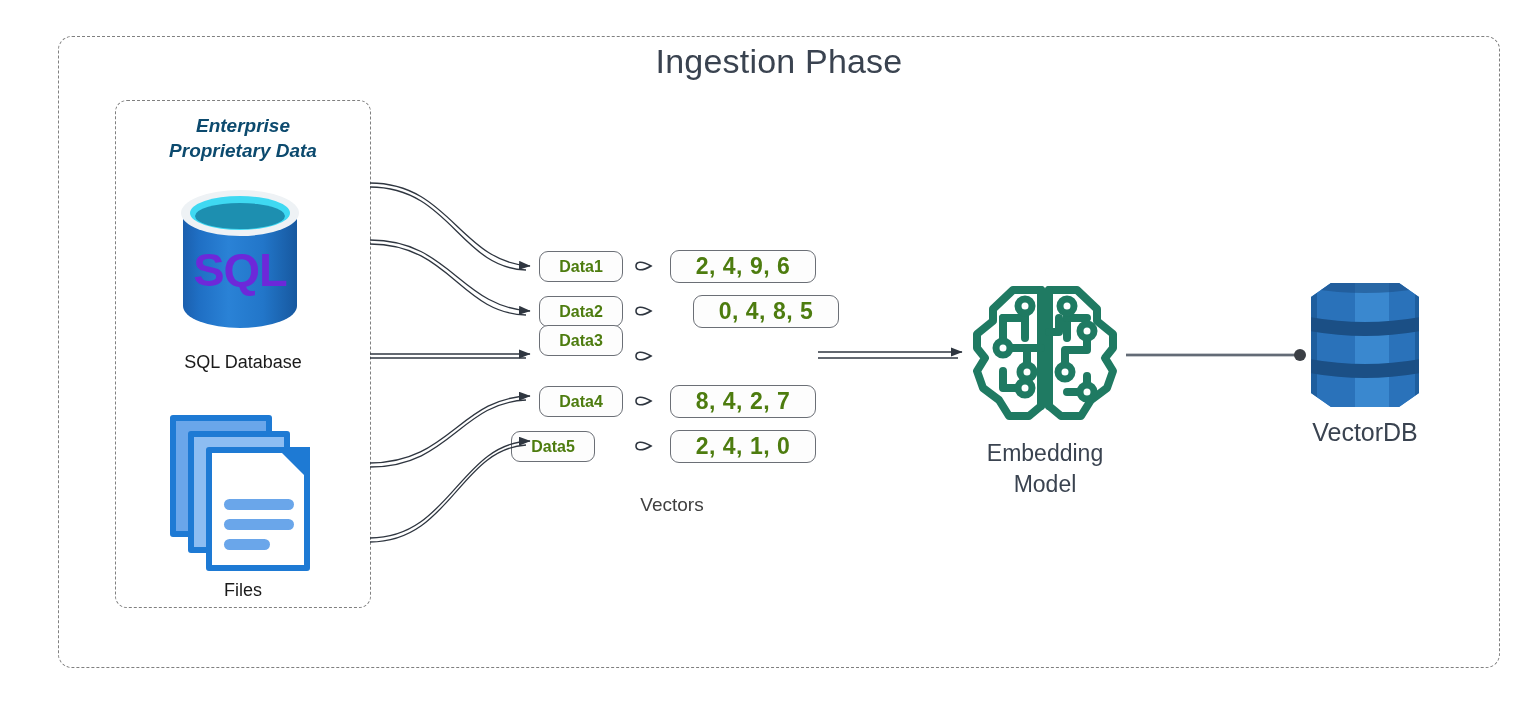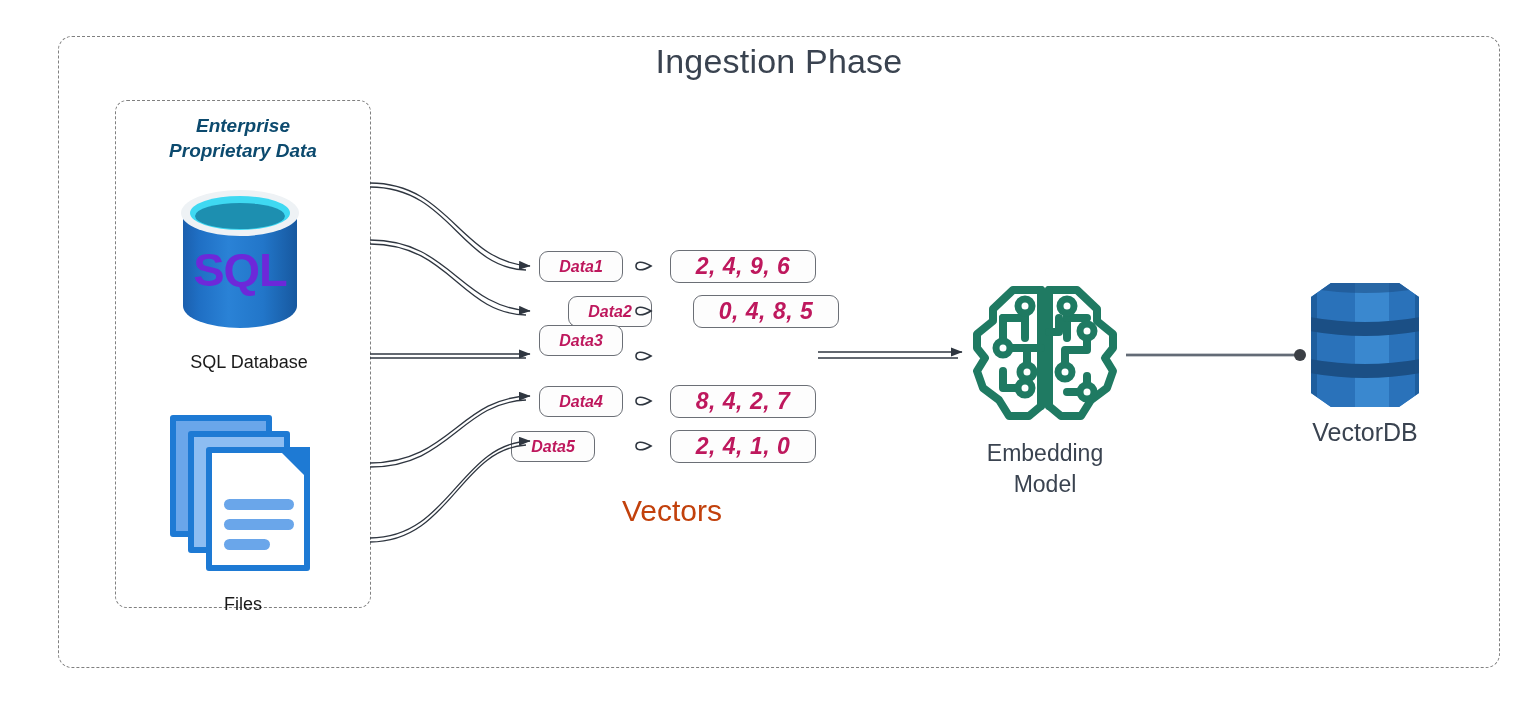--- a/index.html
+++ b/index.html
@@ -62,22 +62,22 @@
     line-height: 25px;
   }
 
   
   .caption {
     text-align: center;
     font-size: 18px;
     color: #1a1a1a;
     line-height: 25px;
   }
-  #sql-caption { left: 121px; top: 350px; width: 256px; }
-  #files-caption { left: 115px; top: 578px; width: 256px; margin-top: 14px; }
+  #sql-caption { left: 115px; top: 350px; width: 256px; }
+  #files-caption { left: 115px; top: 578px; width: 256px; }
   #embedding-caption {
     left: 955px; top: 438px; width: 180px;
     font-size: 23px; color: #3a4350; line-height: 31px;
   }
   #vectordb-caption {
     left: 1275px; top: 420px; width: 180px;
     font-size: 25px; color: #3a4350;
   }
 
   
@@ -145,23 +145,22 @@
   
   .chip {
     position: absolute;
     box-sizing: border-box;
     border: 1.6px solid #6b6f76;
     border-radius: 9px;
     background: #fdfdfd;
     display: flex;
     align-items: center;
     justify-content: center;
-    color: #be185d;
+    color: #4d7c0f;
     font-weight: bold;
-    font-style: italic;
   }
   .data-chip { width: 84px; height: 31px; font-size: 16px; }
   .vec-chip  { width: 146px; height: 33px; font-size: 23px; letter-spacing: 0.5px; }
 
   
   #wires { position: absolute; left: 0; top: 0; width: 1540px; height: 712px; }
 </style>
 </head>
 <body>
 
@@ -190,31 +189,31 @@
     <div class="paper paper-back1"></div>
     <div class="paper paper-front"></div>
     <div class="paper-fold"></div>
     <div class="paper-line pl1"></div>
     <div class="paper-line pl2"></div>
     <div class="paper-line pl3"></div>
   </div>
   <div class="abs caption" id="files-caption">Files</div>
 
   <div class="chip data-chip" style="left:539px; top:251px;">Data1</div>
-  <div class="chip data-chip" style="left:568px; top:296px;">Data2</div>
+  <div class="chip data-chip" style="left:539px; top:296px;">Data2</div>
   <div class="chip data-chip" style="left:539px; top:325px;">Data3</div>
   <div class="chip data-chip" style="left:539px; top:386px;">Data4</div>
   <div class="chip data-chip" style="left:511px; top:431px;">Data5</div>
 
   <div class="chip vec-chip" style="left:670px; top:250px;">2, 4, 9, 6</div>
   <div class="chip vec-chip" style="left:670px; top:295px;margin-left:23px;">0, 4, 8, 5</div>
   <div class="chip vec-chip" style="left:670px; top:385px;">8, 4, 2, 7</div>
   <div class="chip vec-chip" style="left:670px; top:430px;">2, 4, 1, 0</div>
 
-  <div class="abs" style="left:592px; top:494px; width:160px; text-align:center; font-size:30px; color:#c2410c;">Vectors</div>
+  <div class="abs" style="left:592px; top:494px; width:160px; text-align:center; font-size:19px; color:#404040;">Vectors</div>
 
   <div class="abs" style="left:963px; top:276px; width:164px; height:152px;">
     <svg viewBox="0 0 164 152" width="164" height="152" aria-hidden="true">
       <g fill="none" stroke="#1f7a62" stroke-width="8" stroke-linecap="round" stroke-linejoin="round">
 
         <path d="M78 14 L50 14 L30 33 L30 45 L14 58 L14 72 L22 82 L14 95 L20 112 L36 124 L46 140 L66 140 L78 130 Z"></path>
 
         <path d="M86 14 L114 14 L134 33 L134 45 L150 58 L150 72 L142 82 L150 95 L144 112 L128 124 L118 140 L98 140 L86 130 Z"></path>
 
         <path d="M78 14 L78 130"></path>

